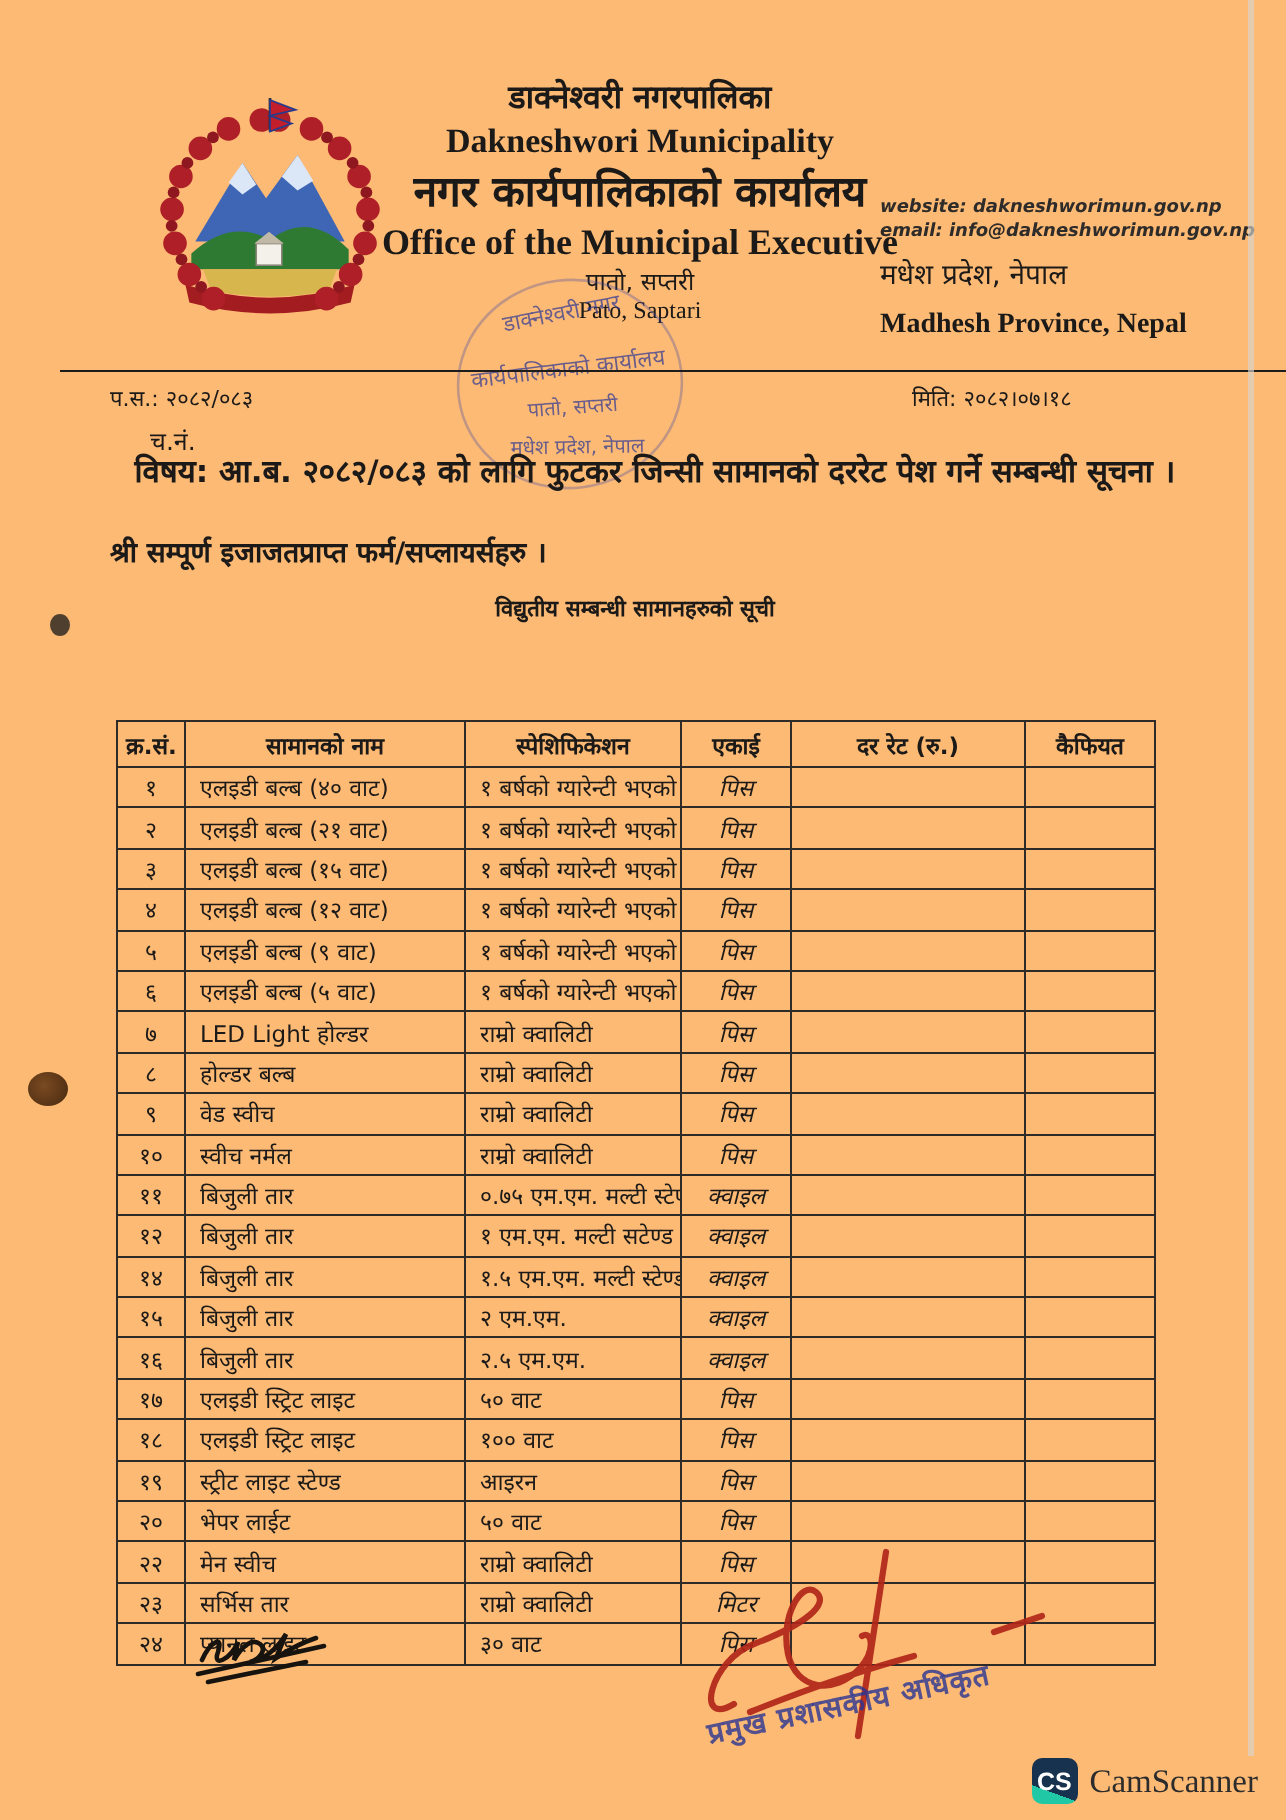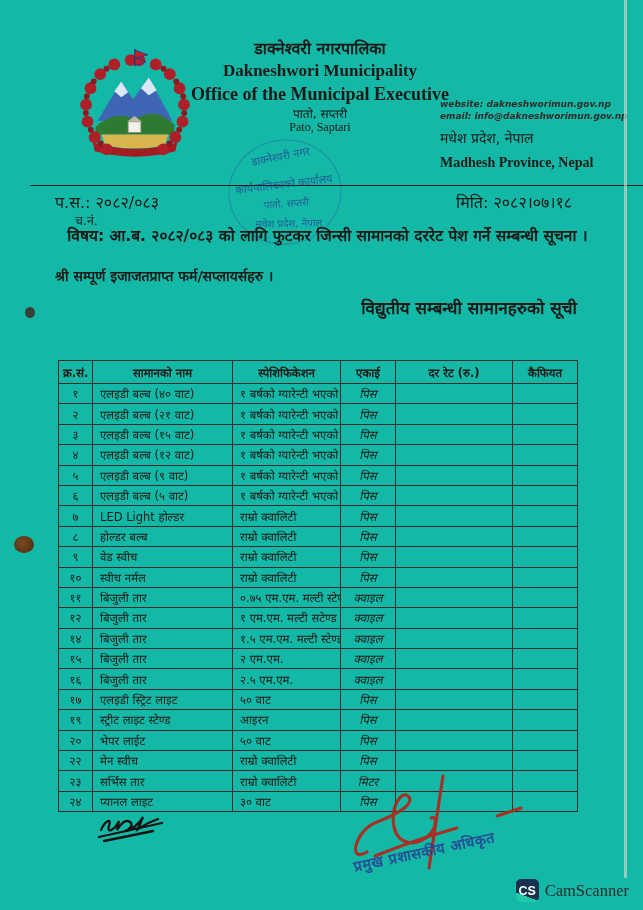--- a/index.html
+++ b/index.html
@@ -1,35 +1,35 @@
 <!DOCTYPE html>
 <html><head>
 <meta charset="utf-8">
 <style>
   html,body{margin:0;padding:0;}
   body{background:#e9e7e2;font-family:"DejaVu Sans",sans-serif;}
-  .page{position:relative;width:643px;height:910px;margin:0 auto;background:#14b8a6;overflow:hidden;color:#1c1a18;}
+  .page{position:relative;width:643px;height:910px;margin:0 auto;background:#fdba74;overflow:hidden;color:#1c1a18;}
   .abs{position:absolute;}
   
   .hdr-center{left:150px;top:40px;width:340px;text-align:center;line-height:1.15;}
   .t-np-1{font-size:16px;font-weight:bold;}
   .t-en-1{font-size:17px;font-weight:bold;font-family:"Liberation Serif",serif;margin-top:3px;}
   .t-np-2{font-size:21px;font-weight:bold;margin-top:3px;}
   .t-en-2{font-size:18px;font-weight:bold;font-family:"Liberation Serif",serif;margin-top:3px;}
   .t-np-3{font-size:12px;margin-top:3px;}
   .t-en-3{font-size:12px;font-family:"Liberation Serif",serif;}
   .hdr-right{left:440px;top:98px;width:198px;line-height:1.35;}
   .contact{font-size:9px;font-style:italic;color:#2e2c2a;font-weight:bold;}
   .prov-np{font-size:14px;margin-top:7px;}
   .prov-en{font-size:14px;font-weight:bold;font-family:"Liberation Serif",serif;margin-top:6px;}
   .divider{left:30px;top:185px;width:613px;height:0;border-top:1.6px solid #1e1c1a;}
-  .meta{font-size:16px;}
+  .meta{font-size:11px;}
   .subject{left:40px;top:224px;width:575px;text-align:center;font-size:15.5px;font-weight:bold;}
   .addressee{left:55px;top:266px;font-size:14px;font-weight:bold;}
-  .tbl-title{left:58px;top:296px;width:519px;text-align:right;font-size:17px;font-weight:bold;}
+  .tbl-title{left:58px;top:296px;width:519px;text-align:center;font-size:11px;font-weight:bold;}
   
   .tbl-wrap{left:58px;top:316px;margin-top:44px;}
   table{border-collapse:collapse;table-layout:fixed;width:519px;}
   th,td{border:1px solid #2e2b28;font-size:11.5px;padding:0 4px;overflow:hidden;white-space:nowrap;}
   th{height:22px;font-weight:bold;text-align:center;}
   td{height:19.4px;}
   .c-sn{text-align:center;}
   .c-name,.c-spec{text-align:left;padding-left:7px;}
   .c-unit{text-align:center;font-style:italic;}
   
@@ -97,20 +97,21 @@
       </g>
 
       <line x1="60" y1="1" x2="60" y2="18" stroke="#2c2c2c" stroke-width="1.4"></line>
       <path d="M60,2 L73,7 L60,10 L71,14 L60,18 Z" fill="#c21e2c" stroke="#273b8e" stroke-width="0.9"></path>
     </svg>
   </div>
 
   <div class="abs hdr-center">
     <div class="t-np-1">डाक्नेश्वरी नगरपालिका</div>
     <div class="t-en-1">Dakneshwori Municipality</div>
+    <div class="t-np-2">नगर कार्यपालिकाको कार्यालय</div>
     <div class="t-en-2">Office of the Municipal Executive</div>
     <div class="t-np-3">पातो, सप्तरी</div>
     <div class="t-en-3">Pato, Saptari</div>
   </div>
 
   <div class="abs hdr-right">
     <div class="contact">website: dakneshworimun.gov.np</div>
     <div class="contact">email: info@dakneshworimun.gov.np</div>
     <div class="prov-np">मधेश प्रदेश, नेपाल</div>
     <div class="prov-en">Madhesh Province, Nepal</div>
@@ -298,20 +299,28 @@
 
           <tr>
             <td class="c-sn">१७</td>
             <td class="c-name">एलइडी स्ट्रिट लाइट</td>
             <td class="c-spec">५० वाट</td>
             <td class="c-unit">पिस</td>
             <td class="c-rate"></td>
             <td class="c-rem"></td>
           </tr>
 
+          <tr>
+            <td class="c-sn">१८</td>
+            <td class="c-name">एलइडी स्ट्रिट लाइट</td>
+            <td class="c-spec">१०० वाट</td>
+            <td class="c-unit">पिस</td>
+            <td class="c-rate"></td>
+            <td class="c-rem"></td>
+          </tr>
 
           <tr>
             <td class="c-sn">१९</td>
             <td class="c-name">स्ट्रीट लाइट स्टेण्ड</td>
             <td class="c-spec">आइरन</td>
             <td class="c-unit">पिस</td>
             <td class="c-rate"></td>
             <td class="c-rem"></td>
           </tr>
 

